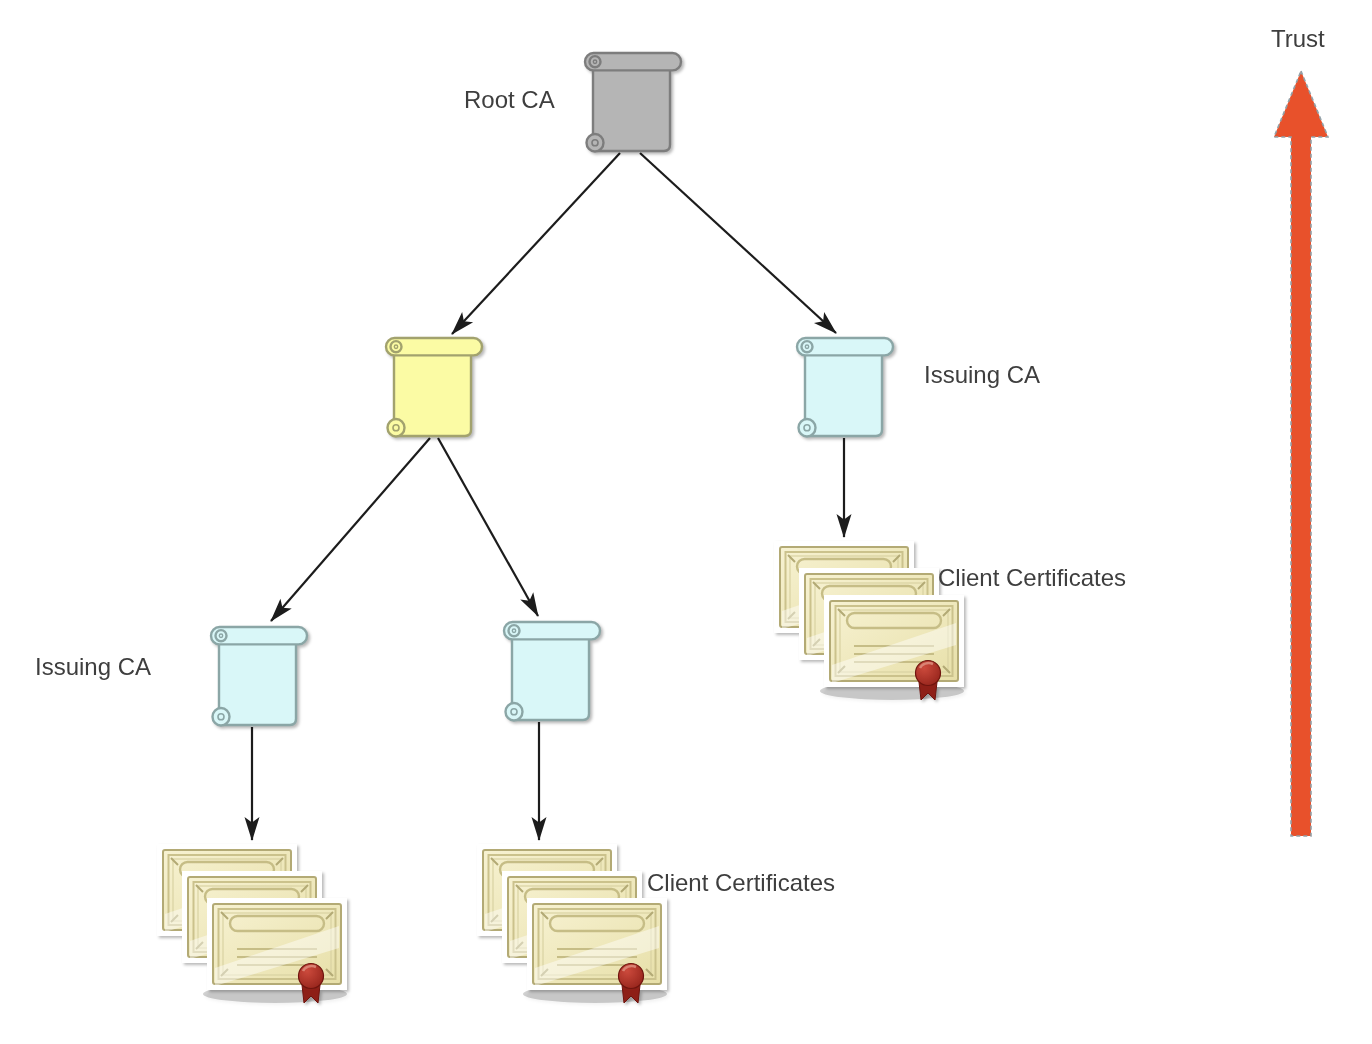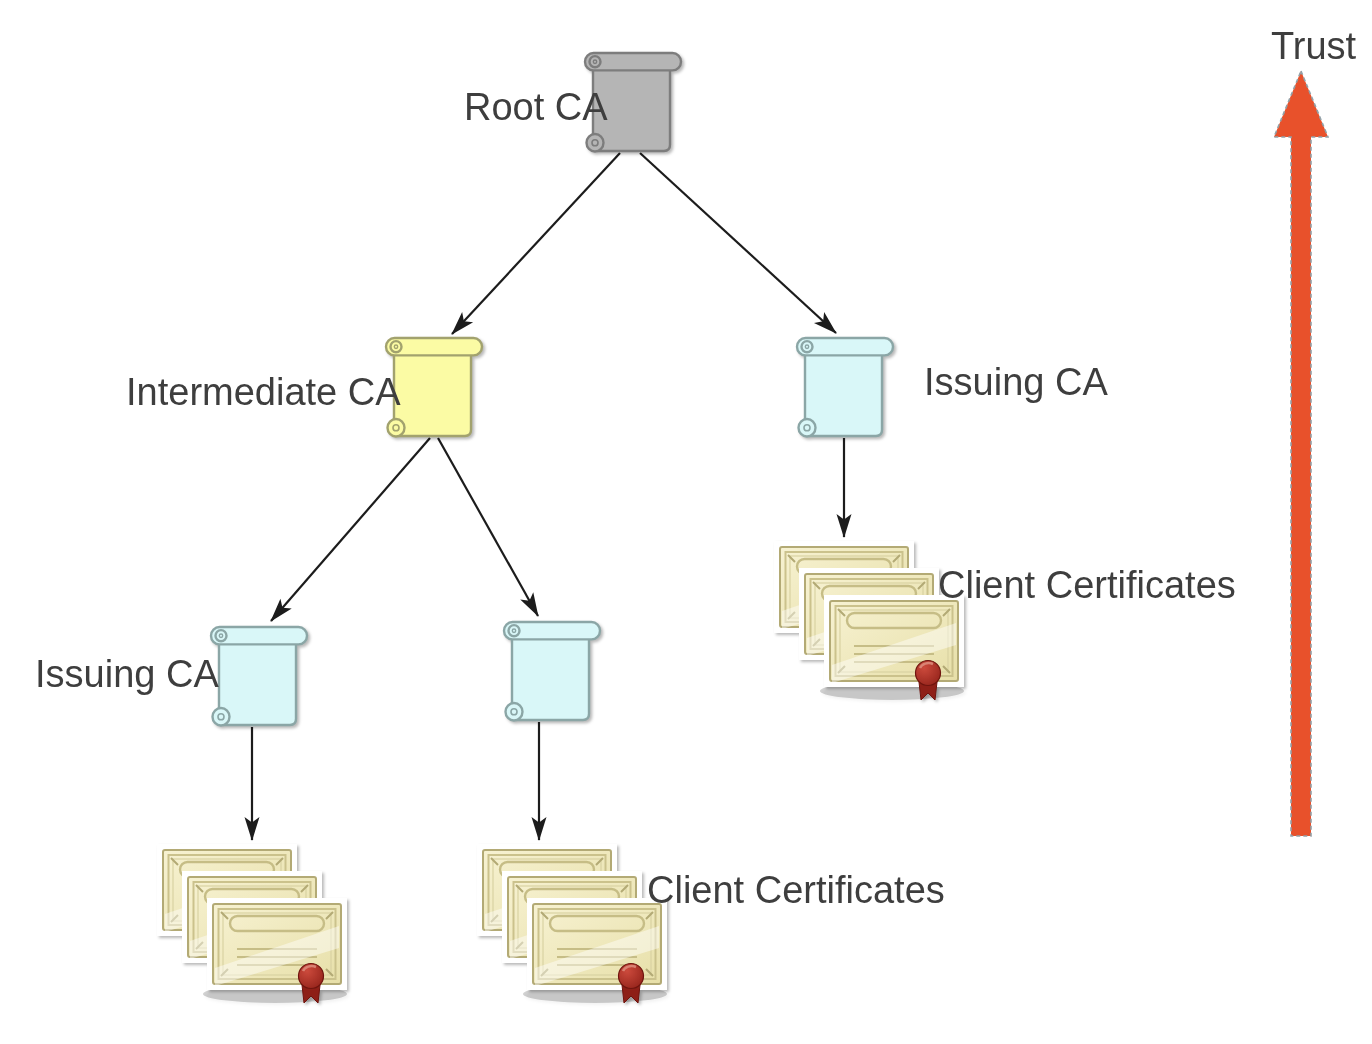--- a/index.html
+++ b/index.html
@@ -2,21 +2,21 @@
 <html style="--text: #3e3e3e; --connector: #1c1c1c; --scroll-gray-fill: #b5b5b5; --scroll-gray-stroke: #7d7d7d; --scroll-yellow-fill: #fbfba4; --scroll-yellow-stroke: #a2a26e; --scroll-cyan-fill: #d9f7f8; --scroll-cyan-stroke: #8ba6a6; --cert-fill: #efe8bd; --cert-stroke: #b3aa75; --cert-line: #c6bd86; --seal-red: #a32319; --trust-arrow-fill: #e8512b; --trust-arrow-stroke: #93a1a8;"><head>
 <meta charset="utf-8">
 <style>
   html,body { margin:0; padding:0; background:#ffffff; }
   #canvas {
     position:relative; width:1372px; height:1044px; background:#ffffff;
     font-family:"Liberation Sans", sans-serif; overflow:hidden;
   }
   .lbl {
     position:absolute; white-space:nowrap;
-    font-size:38px; line-height:1.15; color:var(--text,#3e3e3e);
+    font-size:24px; line-height:1.15; color:var(--text,#3e3e3e);
   }
   .node { position:absolute; }
   .node svg { display:block; filter:drop-shadow(2px 2px 1.5px rgba(0,0,0,0.28)); }
   .certs svg { display:block; }
   .sc { fill:var(--fill,#ccc); stroke:var(--stroke,#888); stroke-width:2.4; stroke-linejoin:round; }
   .scroll-gray   { --fill:var(--scroll-gray-fill,#b5b5b5);  --stroke:var(--scroll-gray-stroke,#7d7d7d); }
   .scroll-yellow { --fill:var(--scroll-yellow-fill,#fbfba4); --stroke:var(--scroll-yellow-stroke,#a2a26e); }
   .scroll-cyan   { --fill:var(--scroll-cyan-fill,#d9f7f8);  --stroke:var(--scroll-cyan-stroke,#8ba6a6); }
   #connectors { position:absolute; left:0; top:0; }
   #connectors line { stroke:var(--connector,#1c1c1c); stroke-width:2.2; }
@@ -129,20 +129,19 @@
     </svg>
   </div>
 
   <div class="node certs" style="left:477px; top:844px">
     <svg width="190" height="166" viewBox="0 0 190 166">
       <use href="#certstack" xlink:href="#certstack"></use>
     </svg>
   </div>
 
   <div class="lbl" style="left:464px; top:86px">Root CA</div>
-  <div class="lbl" style="left:126px; top:371px">Intermediate CA</div>
   <div class="lbl" style="left:924px; top:361px">Issuing CA</div>
   <div class="lbl" style="left:938px; top:564px">Client Certificates</div>
   <div class="lbl" style="left:35px;  top:653px">Issuing CA</div>
   <div class="lbl" style="left:647px; top:869px">Client Certificates</div>
   <div class="lbl" style="left:1271px; top:25px">Trust</div>
 
 </div>
 
 </body></html>

